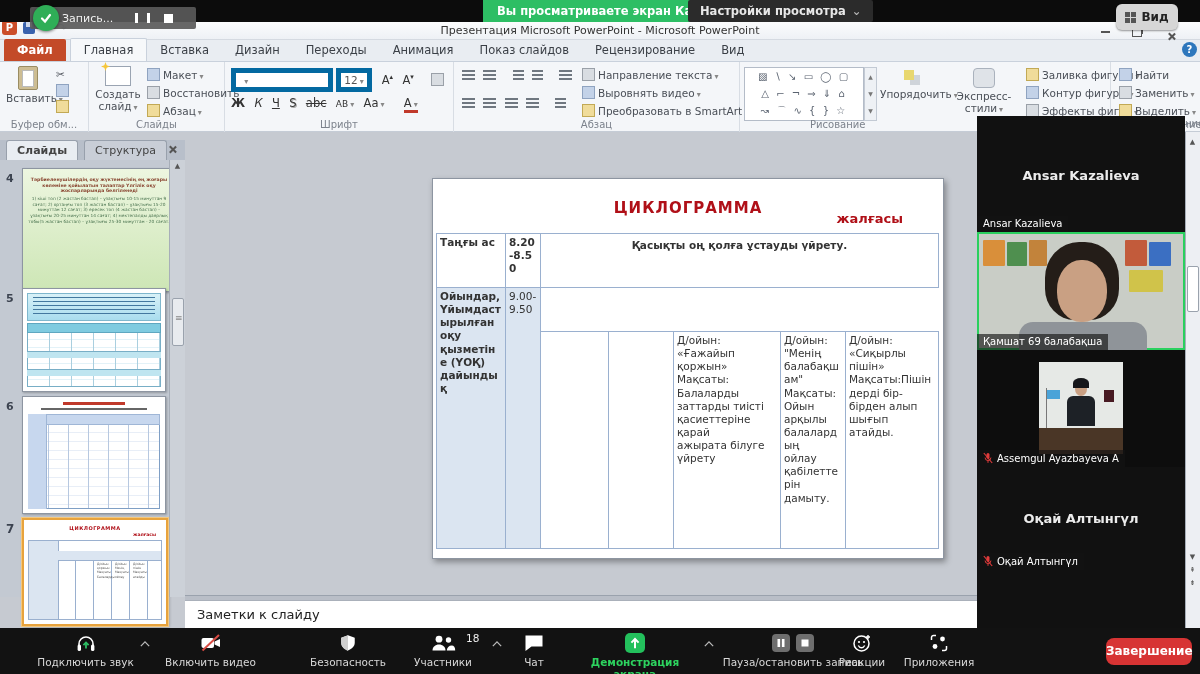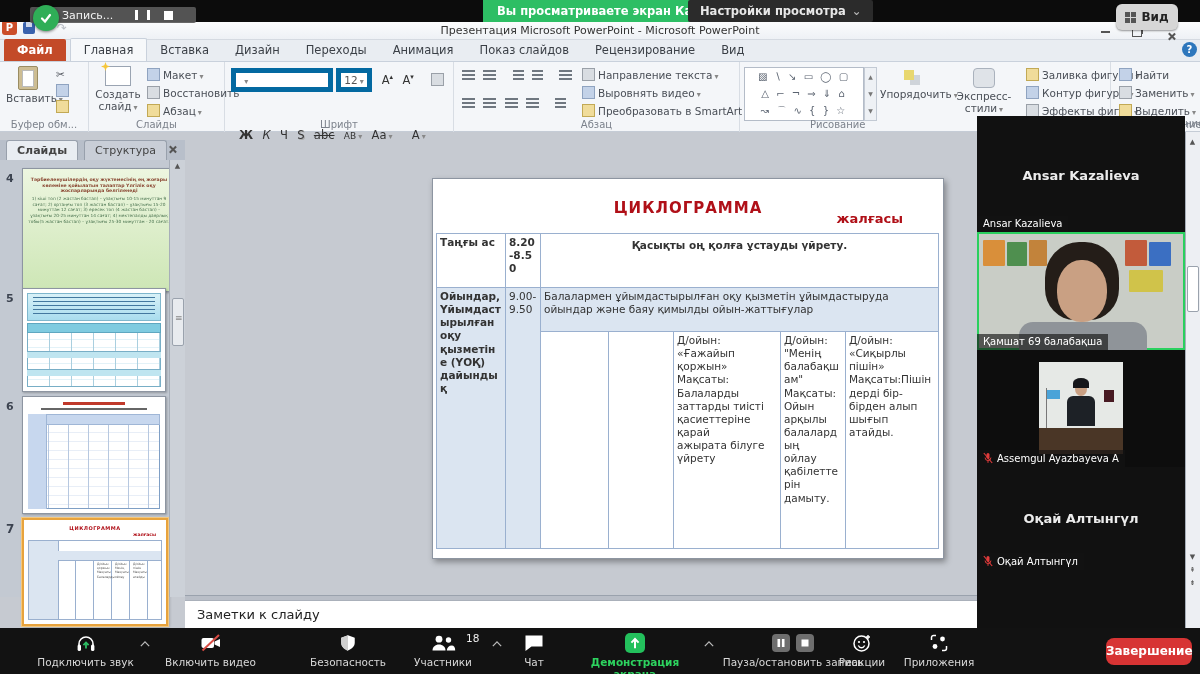--- a/index.html
+++ b/index.html
@@ -17,21 +17,21 @@
   #view-btn{left:1116px;top:4px;width:62px;height:26px;background:#d6d6d6;border-radius:6px;z-index:45;
     color:#222;font-size:12px;font-weight:bold;display:flex;align-items:center;justify-content:center;gap:5px;
     box-shadow:0 1px 2px rgba(0,0,0,.4);}
   .grid-ic{width:11px;height:11px;background:
     linear-gradient(#555,#555) 0 0/5px 5px no-repeat,
     linear-gradient(#555,#555) 6px 0/5px 5px no-repeat,
     linear-gradient(#555,#555) 0 6px/5px 5px no-repeat,
     linear-gradient(#555,#555) 6px 6px/5px 5px no-repeat;}
 
   
-  #rec-bar{left:30px;top:7px;width:166px;height:16px;background:rgba(90,90,90,.92);z-index:54;
+  #rec-bar{left:30px;top:7px;width:166px;height:22px;background:rgba(90,90,90,.92);z-index:54;
     display:flex;align-items:center;color:#f2f2f2;font-size:11px;border-radius:2px;}
   .rec-dot{width:10px;height:10px;border-radius:50%;background:#d23b2e;border:2px solid #eee;margin:0 8px 0 10px;}
   .rec-pause{width:9px;height:10px;border-left:3px solid #fff;border-right:3px solid #fff;margin-left:22px;}
   .rec-stop{width:9px;height:9px;background:#fff;margin-left:14px;}
   #tray-check{left:33px;top:5px;width:26px;height:26px;border-radius:50%;background:#2fae57;z-index:56;
     display:flex;align-items:center;justify-content:center;box-shadow:0 1px 3px rgba(0,0,0,.5);}
 
   
   #pp-title{left:0;top:22px;width:1200px;height:18px;background:linear-gradient(#fbfcfd,#eef1f5);
     border-bottom:1px solid #d5dae1;font-size:11px;color:#333;text-align:center;line-height:18px;}
@@ -255,21 +255,21 @@
     </div>
 
     <div class="rgroup" style="width:228px;">
       <div class="rrow" style="left:6px;top:6px;">
         <span class="combo dd" style="width:86px;">&nbsp;</span>
         <span class="combo dd" style="width:20px;">12</span>
         <span class="fmt" style="margin-left:6px;"><span>А</span><sup style="font-size:7px;">▴</sup></span>
         <span class="fmt"><span>А</span><sup style="font-size:7px;">▾</sup></span>
         <span class="mini-ic g" style="margin-left:8px;"></span>
       </div>
-      <div class="rrow" style="left:14px;top:34px;margin-top:32px;">
+      <div class="rrow" style="left:6px;top:34px;">
         <span class="fmt" style="font-weight:bold;">Ж</span>
         <span class="fmt" style="font-style:italic;">К</span>
         <span class="fmt" style="text-decoration:underline;">Ч</span>
         <span class="fmt" style="text-shadow:1px 1px 0 #aaa;">S</span>
         <span class="fmt" style="text-decoration:line-through;">abc</span>
         <span class="fmt dd" style="font-size:9px;">АВ</span>
         <span class="fmt dd">Аа</span>
         <span class="fmt dd" style="border-bottom:3px solid #c0392b;margin-left:10px;">А</span>
       </div>
       <div class="glabel">Шрифт</div>
@@ -388,21 +388,20 @@
     <div id="slide">
       <div id="slide-title">ЦИКЛОГРАММА</div>
       <div id="slide-cont">жалғасы</div>
 
       <div class="tcell bold" style="left:3px;top:54px;width:70px;height:55px;">Таңғы ас</div>
       <div class="tcell bold" style="left:72px;top:54px;width:36px;height:55px;">8.20-8.50</div>
       <div class="tcell bold" style="left:107px;top:54px;width:399px;height:55px;text-align:center;padding-top:5px;">Қасықты оң қолға ұстауды үйрету.</div>
 
       <div class="tcell blue bold" style="left:3px;top:108px;width:70px;height:262px;">Ойындар,Үйымдастырылған оқу қызметіне (ҮОҚ) дайындық</div>
       <div class="tcell blue" style="left:72px;top:108px;width:36px;height:262px;">9.00-9.50</div>
-      <div class="tcell blue" style="left:107px;top:108px;width:399px;height:45px;">Балалармен ұйымдастырылған оқу қызметін ұйымдастыруда  ойындар және баяу қимылды ойын-жаттығулар</div>
 
       <div class="tcell" style="left:107px;top:152px;width:69px;height:218px;"></div>
       <div class="tcell" style="left:175px;top:152px;width:66px;height:218px;"></div>
       <div class="tcell pre" style="left:240px;top:152px;width:108px;height:218px;">Д/ойын:
 «Ғажайып
 қоржын»
 Мақсаты:
 Балаларды
 заттарды тиісті
 қасиеттеріне қарай

